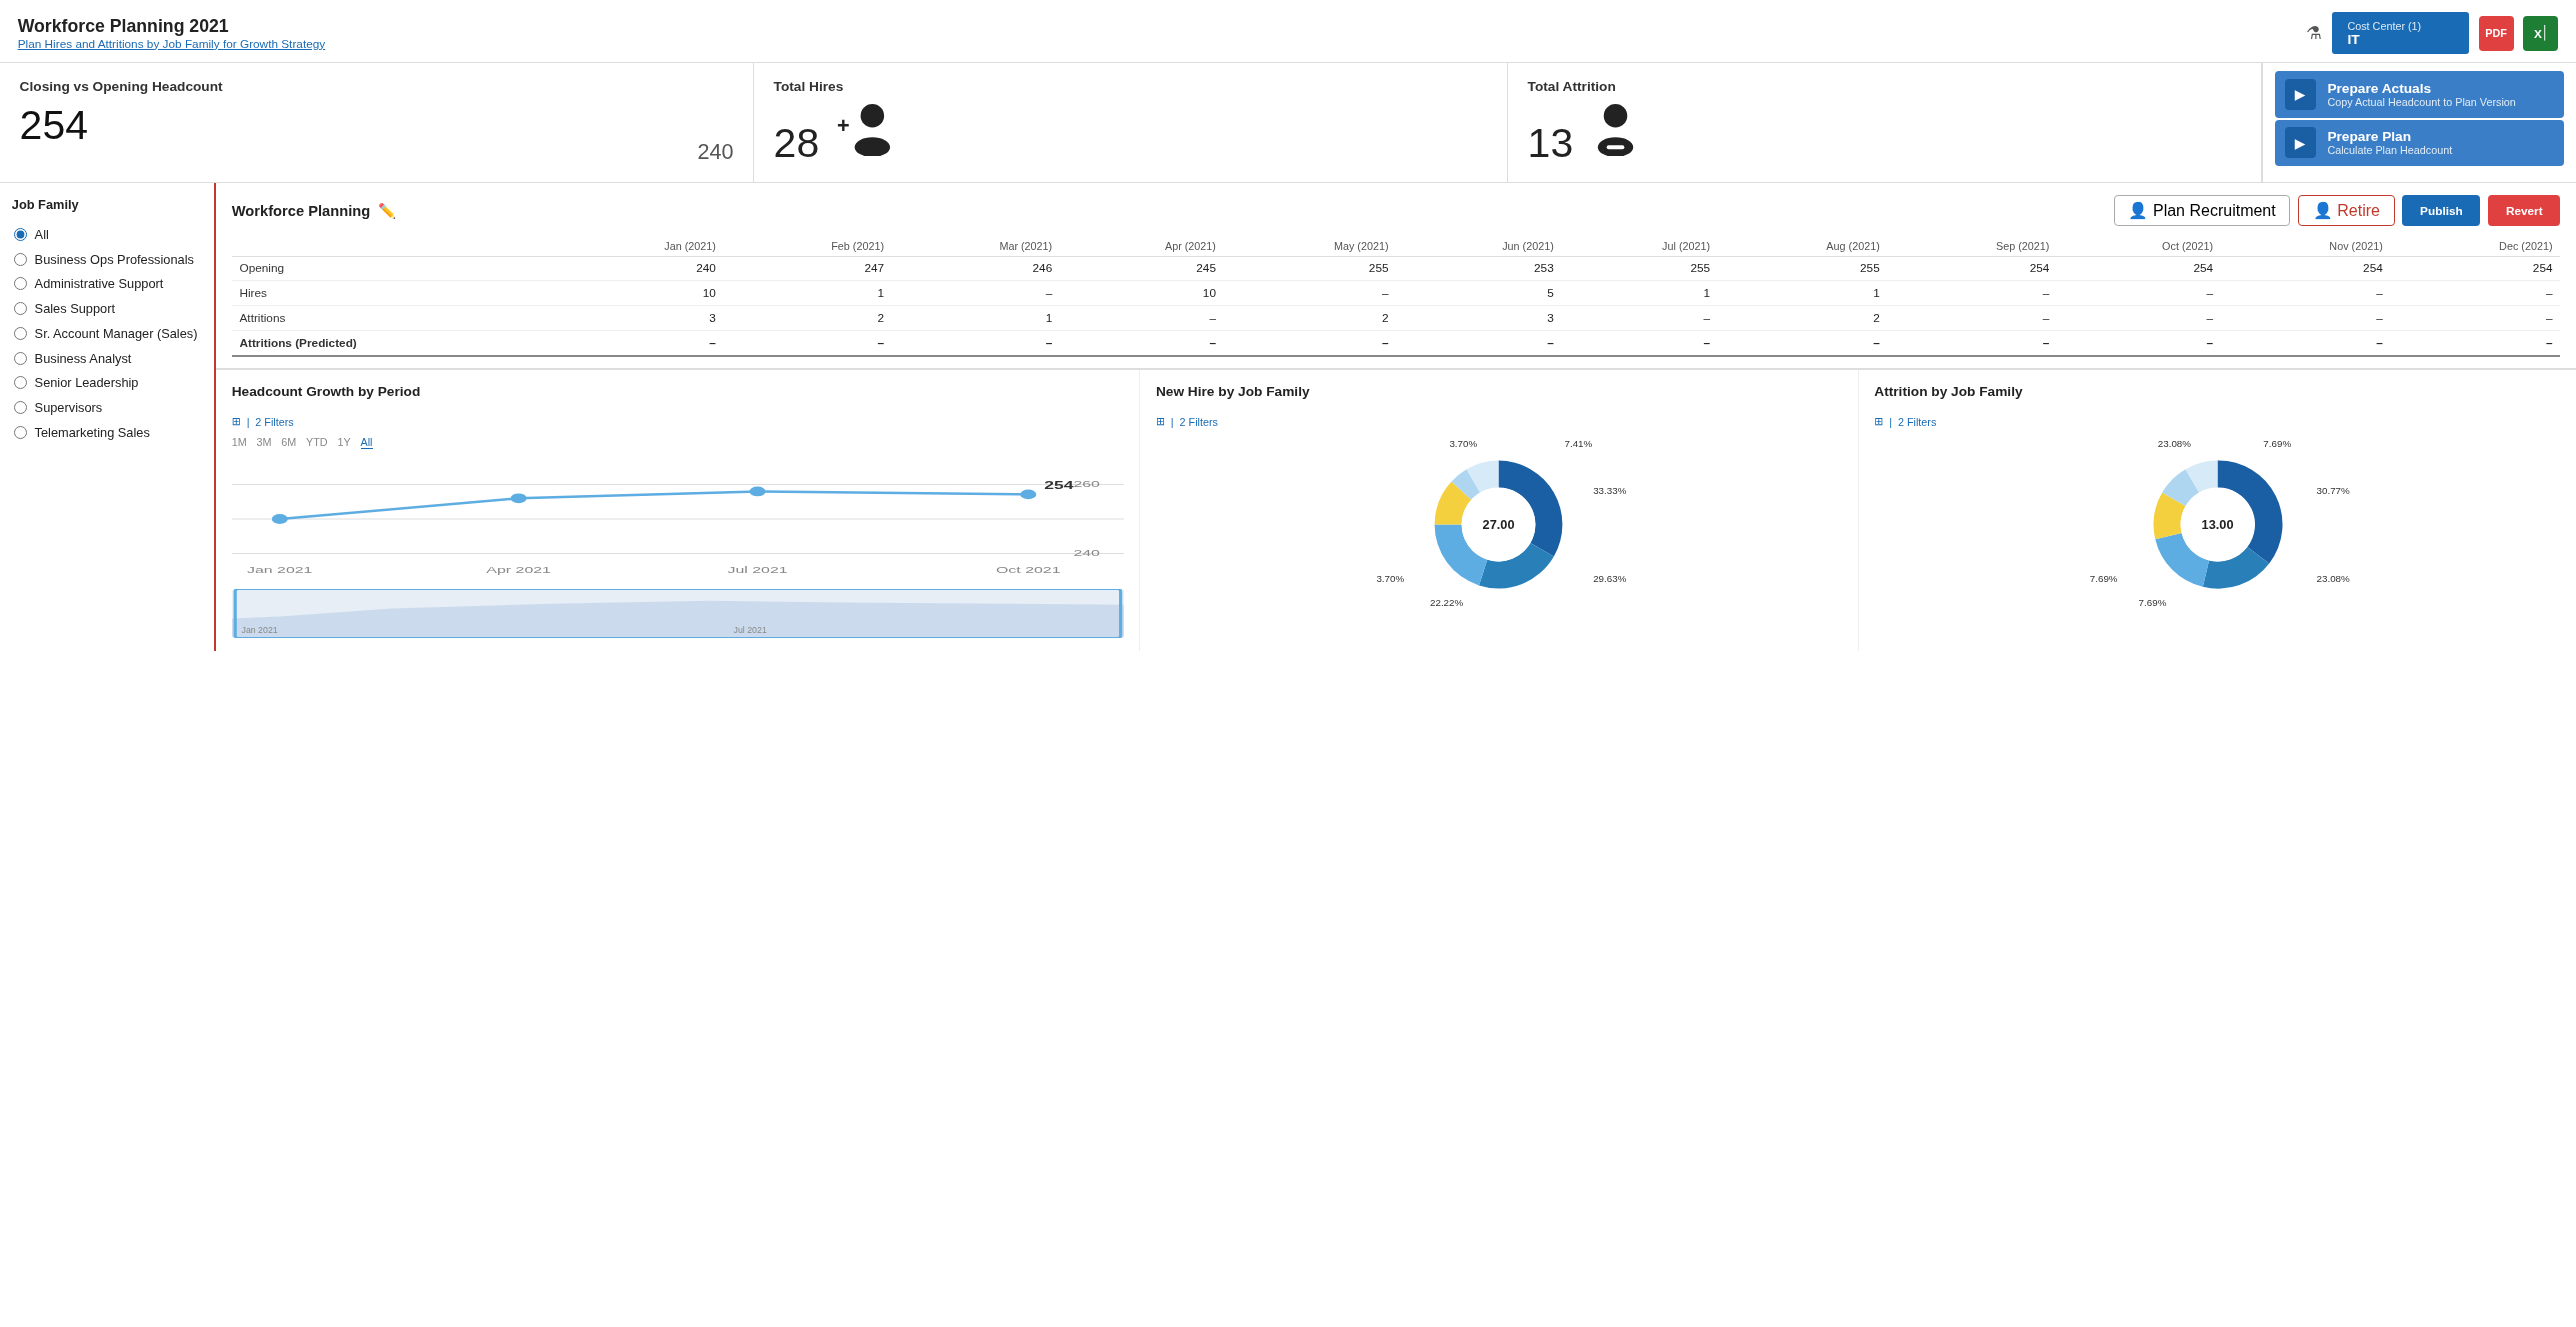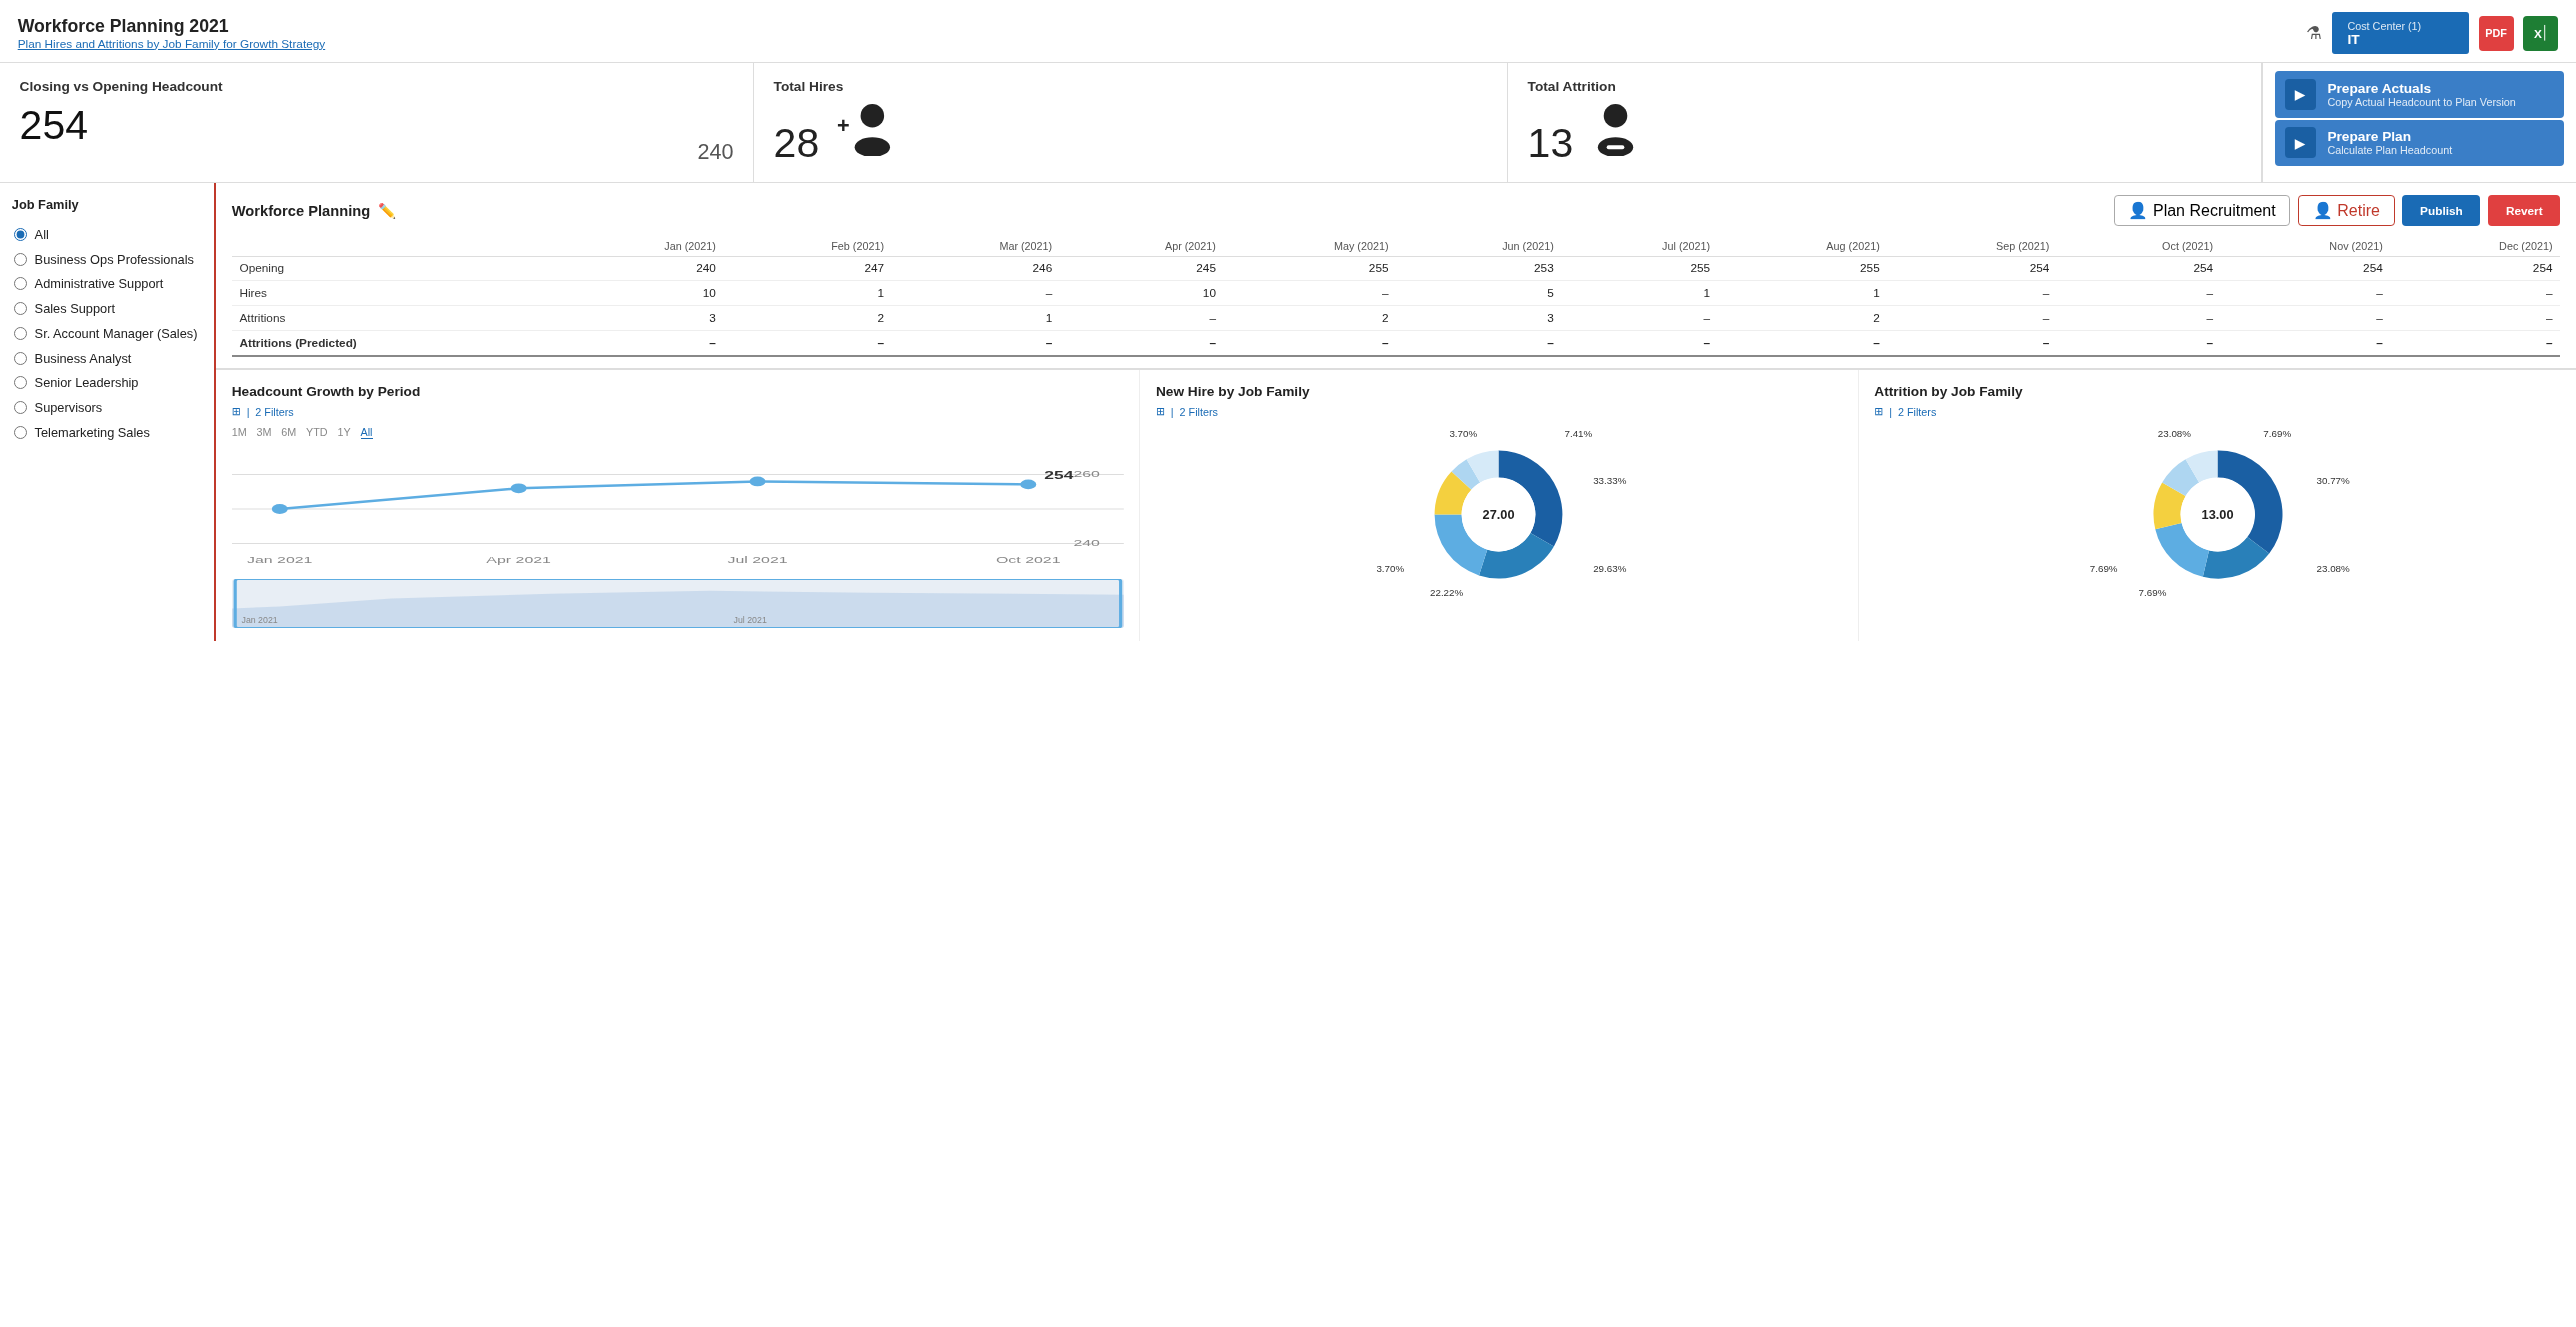--- a/index.html
+++ b/index.html
@@ -66,21 +66,21 @@
     .wp-table th:first-child { text-align: left; }
     .wp-table td { text-align: right; padding: 4.9px 7.8px; border-bottom: 1px solid #eee; }
     .wp-table td:first-child { text-align: left; font-weight: 500; color: #333; }
     .wp-table tr:last-child td { font-weight: 700; border-top: 1px solid #ccc; border-bottom: 2px solid #888; }
     .row-label { font-size: 11.8px; }
 
     
     .charts-row { display: flex; gap: 0; background: #f8f8f8; border-top: 1px solid #ddd; }
     .chart-card { flex: 1; background: #fff; margin: 0; padding: 13.7px 15.7px; border-right: 1px solid #eee; }
     .chart-card:last-child { border-right: none; }
-    .chart-title { font-size: 13.7px; font-weight: 700; margin-bottom: 6px; }
+    .chart-title { font-size: 13.7px; font-weight: 700; margin-bottom: 16px; }
     .chart-filters { font-size: 10.8px; color: #1a6bb5; margin-bottom: 7.8px; display: flex; align-items: center; gap: 5.9px; }
     .time-filters { display: flex; gap: 9.8px; font-size: 10.8px; color: #888; margin-bottom: 5.9px; }
     .time-filters span { cursor: pointer; }
     .time-filters span.active { color: #1a6bb5; border-bottom: 1.5px solid #1a6bb5; }
 
     .chart-wrapper { display: flex; align-items: center; justify-content: center; }
   </style>
 </head>
 <body>
 

